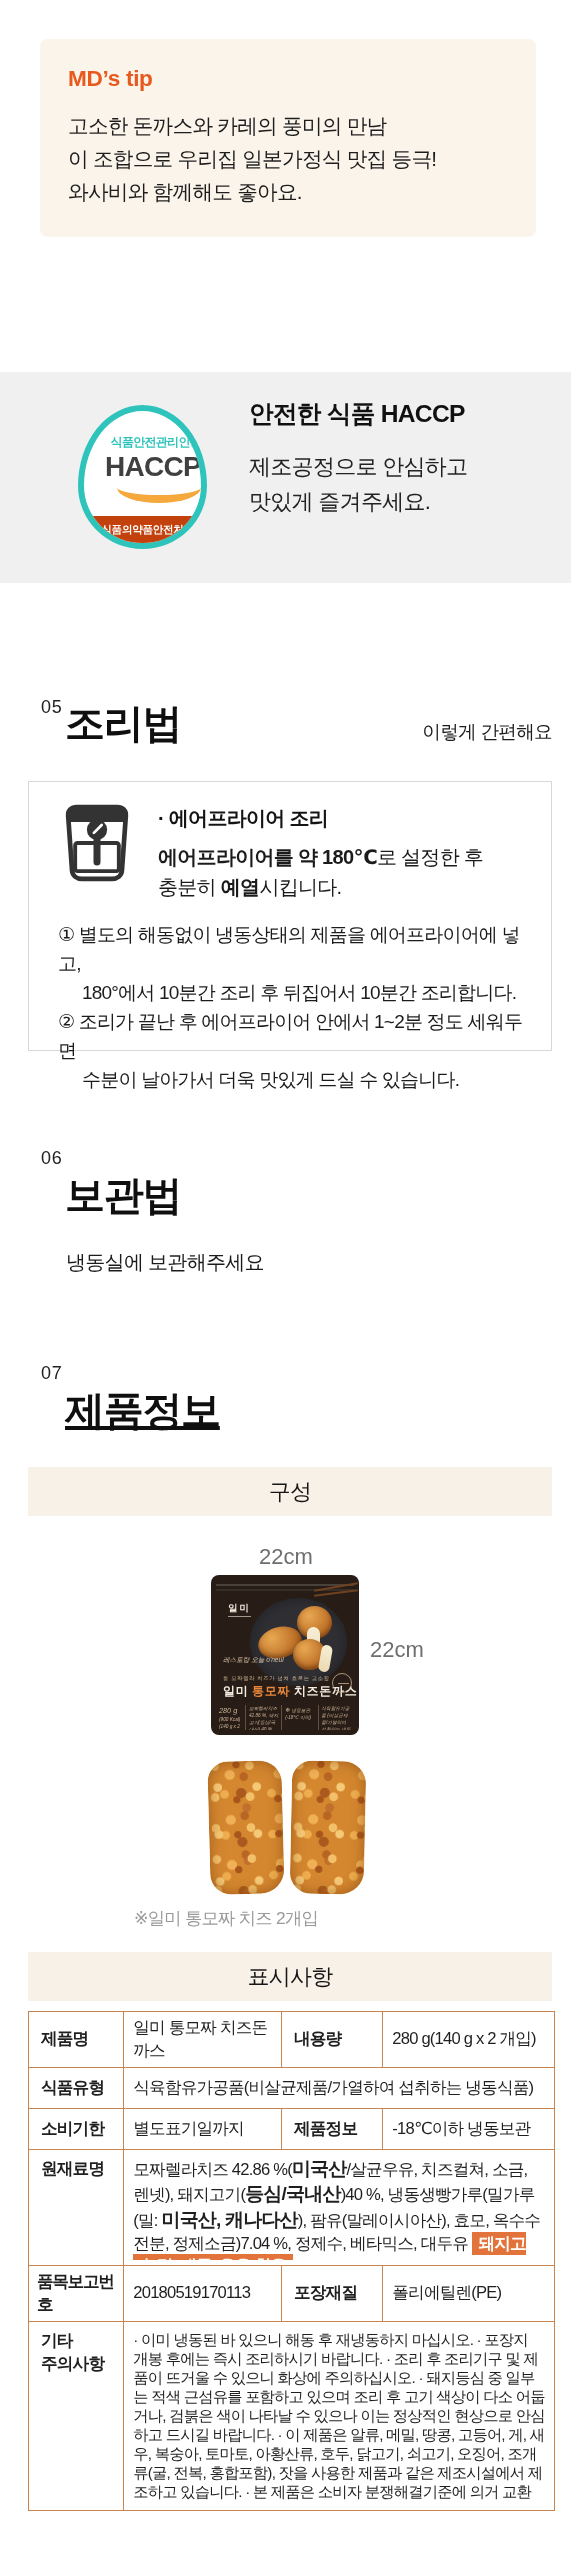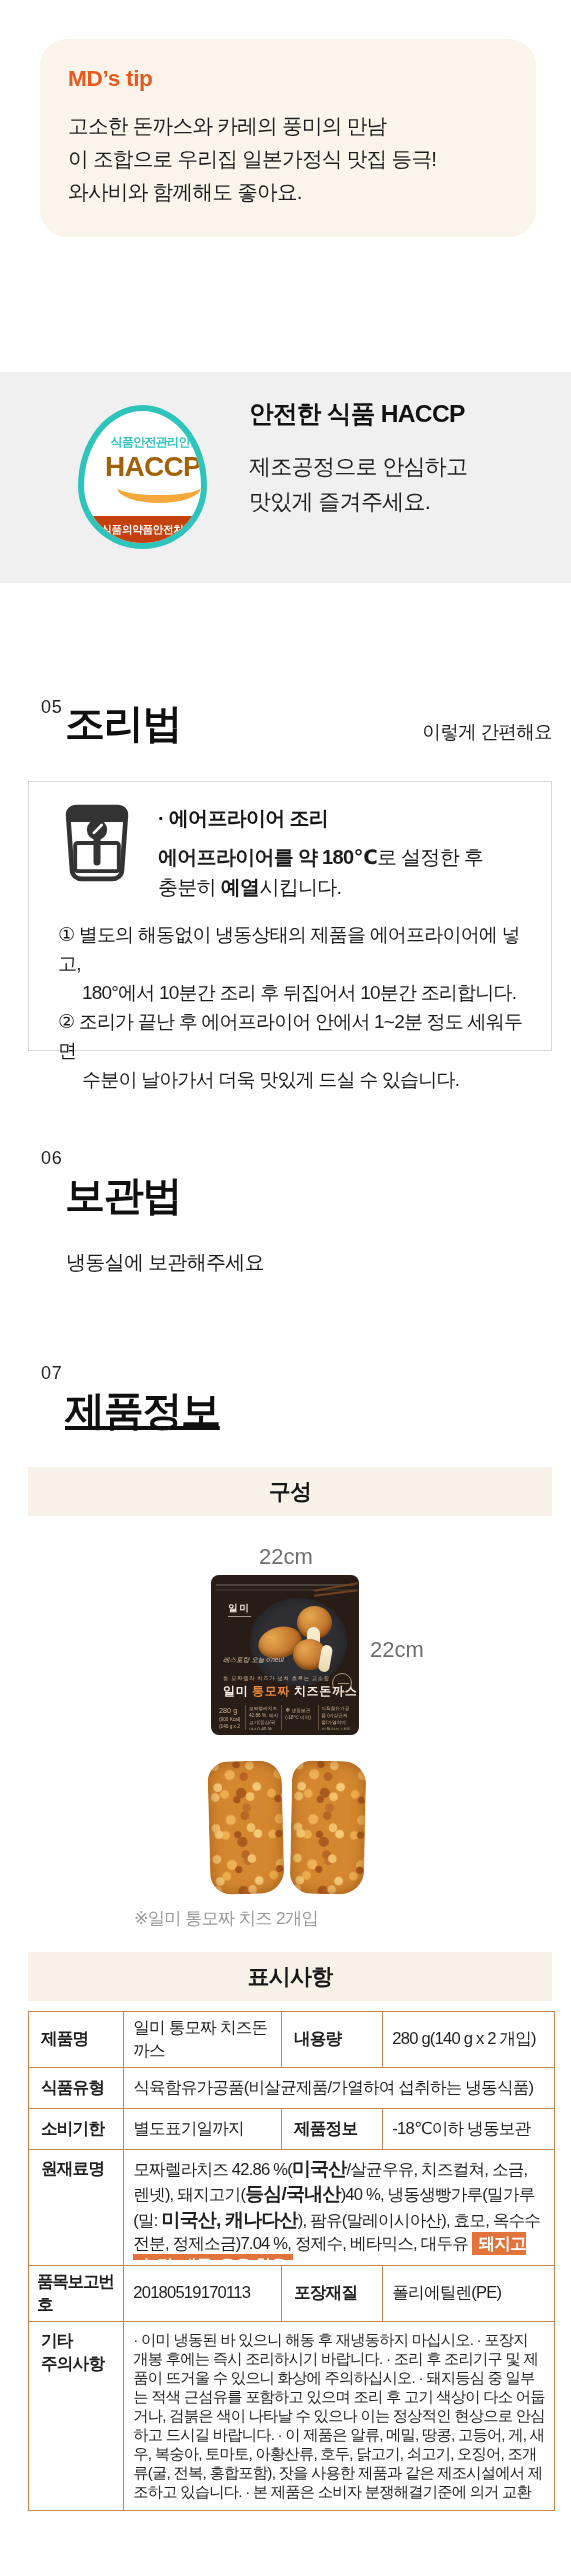--- a/index.html
+++ b/index.html
@@ -1,32 +1,32 @@
 <!DOCTYPE html>
 <html style="font-size:10.6px"><head>
 <meta charset="utf-8">
 <style>
   * { margin:0; padding:0; box-sizing:border-box; }
   html,body { width:572px; background:#fff; font-family:"Liberation Sans","DejaVu Sans",sans-serif; }
   #page { position:relative; width:572px; height:2576px; background:#fff; overflow:hidden; }
 
   
   .tip-card { position:absolute; left:40px; top:39px; width:496px; height:198px;
-    background:#faf4ea; border-radius:27px; padding:26.6px 28px; }
+    background:#faf4ea; border-radius:8px; padding:26.6px 28px; }
   .tip-title { color:#e8591d; font-size:22.6px; font-weight:800; letter-spacing:-0.3px; margin-bottom:17.3px; }
   .tip-line { color:#1d1d1d; font-size:20.6px; line-height:33px; letter-spacing:-0.7px; }
 
   
   .haccp-section { position:absolute; left:0; top:372px; width:572px; height:211px; background:#f0f0f0; }
   .haccp-badge { position:absolute; left:78px; top:33px; width:129px; height:144px;
     background:#fff; border:6px solid #2ec4bc; overflow:hidden;
     border-radius:50% 50% 50% 50% / 56% 56% 44% 44%;
     display:flex; flex-direction:column; align-items:flex-end; }
   .badge-top { color:#2ec4bc; font-size:12px; font-weight:700; margin-top:22.6px; letter-spacing:-0.7px; }
-  .badge-main { color:#a16207; font-size:28px; font-weight:800; letter-spacing:-0.7px; line-height:31px; }
+  .badge-main { color:#404040; font-size:28px; font-weight:800; letter-spacing:-0.7px; line-height:31px; }
   .badge-arc { width:84px; height:31px; border-radius:50%; border-bottom:8.6px solid #f5a93c; margin-top:-9.3px; }
   .badge-band { position:absolute; bottom:0; left:0; right:0; height:26.6px; background:#c2410c;
     color:#fff; font-size:10.6px; font-weight:700; display:flex; align-items:center; justify-content:center; letter-spacing:-0.3px; }
   .haccp-text { position:absolute; left:249px; top:25px; }
   .haccp-title { color:#111; font-size:24.6px; font-weight:800; letter-spacing:-0.7px; margin-bottom:18.6px; }
   .haccp-line { color:#222; font-size:22px; line-height:35px; letter-spacing:-0.7px; }
 
   
   .sec-num { position:absolute; left:41px; color:#222; font-size:18px; font-weight:400; letter-spacing:0.7px; }
   .sec-title { position:absolute; left:65px; color:#0f0f0f; font-size:40px; font-weight:800; letter-spacing:-1.3px; }
@@ -43,21 +43,21 @@
   .steps-block { position:absolute; left:29px; top:138px; width:469px; }
   .step-line { font-size:19px; color:#1b1b1b; line-height:29px; letter-spacing:-0.8px; }
   .step-line.indent { padding-left:24px; }
 
   
   .storage-desc { position:absolute; left:66px; top:1249px; font-size:20px; color:#1b1b1b; letter-spacing:-0.7px; }
 
   
   .band { position:absolute; left:28px; width:524px; height:49px; background:#f8f1e7;
     display:flex; align-items:center; justify-content:center;
-    font-size:22px; font-weight:700; color:#161616; letter-spacing:-0.7px; }
+    font-size:22px; font-weight:400; color:#161616; letter-spacing:-0.7px; }
   .dim-top { position:absolute; left:0; width:572px; top:1544px; text-align:center;
     color:#6e6e6e; font-size:22px; letter-spacing:0; }
   .dim-right { position:absolute; left:370px; top:1637px; color:#6e6e6e; font-size:22px; }
 
   
   .package { position:absolute; left:211px; top:1575px; width:148px; height:160px;
     background:#281d16; border-radius:8px; overflow:hidden; }
   .pkg-zip1 { position:absolute; left:5.3px; right:5.3px; top:9.3px; height:1.3px; background:rgba(255,255,255,0.16); }
   .pkg-zip2 { position:absolute; left:5.3px; right:5.3px; top:14px; height:2px; background:rgba(255,255,255,0.08); }
   .pkg-logo { position:absolute; left:17.3px; top:26.6px; color:#f2e9db; font-size:9.3px; font-weight:700;
@@ -77,21 +77,21 @@
   .stick2 { top:17.3px; transform:rotate(-7deg); }
   .pkg-script { position:absolute; left:12px; top:81px; color:#d8c3a8; font-size:6.6px; font-style:italic; }
   .pkg-tag { position:absolute; left:12px; top:100px; color:#c9ad8d; font-size:5.3px; letter-spacing:0.7px; }
   .pkg-title { position:absolute; left:12px; top:108px; width:124px; color:#f5ede2;
     font-family:"Liberation Serif",serif; font-size:12px; font-weight:700; letter-spacing:0.7px; white-space:nowrap; }
   .pkg-title .accent { color:#e8873c; }
   .pkg-stamp { position:absolute; right:6.6px; top:98px; width:20px; height:20px; border:0.7px solid rgba(203,178,150,.8);
     border-radius:50%; }
   .pkg-stamp:before { content:""; position:absolute; left:4.7px; top:9.3px; width:10.6px; height:0.7px; background:rgba(203,178,150,.8); }
   .pkg-info { position:absolute; left:5.3px; right:5.3px; bottom:5.3px; top:130px; display:flex; color:#cbb296; }
-  .pkg-col { flex:1; padding:1.3px 2.7px; font-size:4.7px; line-height:1.45; border-left:0.7px solid rgba(203,178,150,.35); overflow:hidden; }
+  .pkg-col { flex:1; padding:1.3px 2.7px; font-size:4.7px; line-height:1.45; border-left:0.7px solid rgba(203,178,150,.35); overflow:hidden;font-style:italic; }
   .pkg-col:first-child { border-left:none; flex:0 0 29px; }
   .pkg-w { font-size:7.3px; }
   .snow { font-size:6px; }
 
   
   .cutlet { position:absolute; top:1761px; width:74px; height:133px;
     border-radius:20px 22.6px 24px 21px;
     background-color:#d4872f;
     background-image:
       radial-gradient(circle at 20% 15%, #f3c06a 0 4px, transparent 4.7px),

